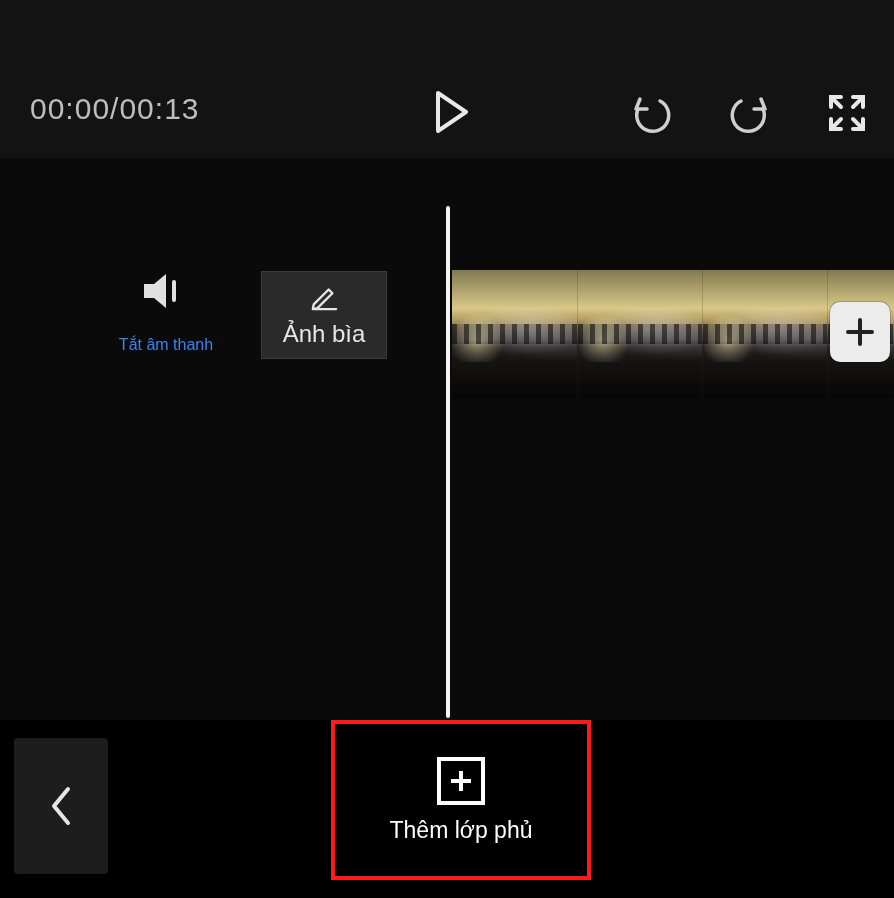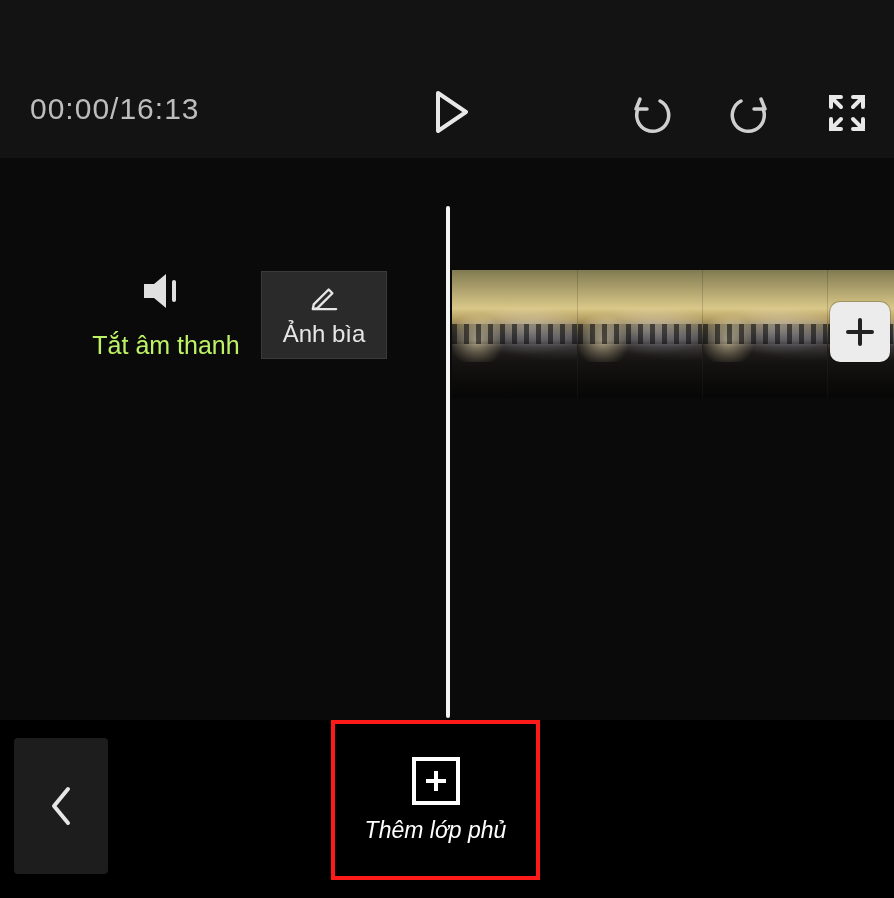--- a/index.html
+++ b/index.html
@@ -17,21 +17,21 @@
   
   .timeline { position: absolute; left: 0; right: 0; top: 158px; bottom: 178px; background: #0a0a0a; }
   .ruler-tick { position: absolute; top: 168px; font-size: 22px; color: #c9c9c9; }
   .ruler-dot { position: absolute; top: 182px; width: 4px; height: 4px; border-radius: 50%; background: #c9c9c9; }
 
   .playhead { position: absolute; top: 206px; left: 446px; width: 4px; height: 512px; background: #f4f4f4; border-radius: 2px; z-index: 50; }
 
   
   .mute-col { position: absolute; left: 76px; top: 270px; width: 180px; text-align: center; color: #e0e0e0; cursor: pointer; }
   .mute-icon-wrap { display: flex; align-items: center; justify-content: center; margin-bottom: 18px; }
-  .mute-col .label { font-size: 25px; line-height: 30px; color: #bef264; }
+  .mute-col .label { font-size: 16px; line-height: 30px; color: #3b82f6; }
 
   .cover-tile { position: absolute; left: 261px; top: 271px; width: 126px; height: 88px; background: #2a2a2a; border: 1px solid #3a3a3a; display: flex; flex-direction: column; align-items: center; justify-content: center; cursor: pointer; gap: 10px; }
   .cover-tile .pencil { width: 28px; height: 28px; display: flex; align-items: center; justify-content: center; }
   .cover-tile .cover-label { font-size: 24px; color: #e6e6e6; }
 
   
   .track { position: absolute; left: 452px; top: 270px; height: 128px; display: flex; }
   .clip-frame { width: 125px; height: 128px; background: linear-gradient(to bottom, #817a51 0%, #d9c888 30%, #b6a063 38%, #4e4a46 52%, #2a2623 60%, #121110 100%); position: relative; overflow: hidden; }
   .clip-frame + .clip-frame { border-left: 1px solid rgba(0,0,0,0.15); }
   .clip-frame::before { content:""; position:absolute; left:0; right:0; top:30%; height:42%; background:
@@ -47,35 +47,35 @@
       repeating-linear-gradient(90deg, rgba(10,10,10,0.65) 0 5px, rgba(10,10,10,0.2) 5px 12px);
       filter: blur(0.4px);
   }
 
   .add-clip { position: absolute; left: 830px; top: 302px; width: 60px; height: 60px; border-radius: 10px; background: #ececec; display: flex; align-items: center; justify-content: center; cursor: pointer; box-shadow: 0 0 0 1px rgba(0,0,0,0.2); }
 
   
   .bottombar { position: absolute; left: 0; right: 0; bottom: 0; height: 178px; background: #000; }
   .back-btn { position: absolute; left: 14px; bottom: 24px; width: 94px; height: 136px; background: #1d1d1d; border-radius: 4px; display: flex; align-items: center; justify-content: center; cursor: pointer; }
 
-  .overlay-btn-wrap { position: absolute; left: 331px; bottom: 18px; width: 209px; height: 160px; border: 4px solid #ff1a1a; display: flex; flex-direction: column; align-items: center; justify-content: center; gap: 12px; cursor: pointer; font-style: italic; }
+  .overlay-btn-wrap { position: absolute; left: 331px; bottom: 18px; width: 260px; height: 160px; border: 4px solid #ff1a1a; display: flex; flex-direction: column; align-items: center; justify-content: center; gap: 12px; cursor: pointer; }
   .overlay-plus-box { width: 48px; height: 48px; border: 4px solid #fff; display: flex; align-items: center; justify-content: center; }
   .overlay-label { font-size: 23px; color: #fff; }
 
   
   svg { display: block; }
 </style>
 </head>
 <body>
 
 <div class="app">
 
   <div class="topbar">
     <div class="timecode">
-      <span>00:00</span><span>/</span><span>16:13</span>
+      <span>00:00</span><span>/</span><span>00:13</span>
     </div>
 
     <div class="play-btn">
       <span>
         <svg width="36" height="42" viewBox="0 0 36 42">
             <path d="M4 2 L32 21 L4 40 Z" fill="none" stroke="#e8e8e8" stroke-width="4" stroke-linejoin="round"></path>
           </svg>
       </span>
     </div>
 

